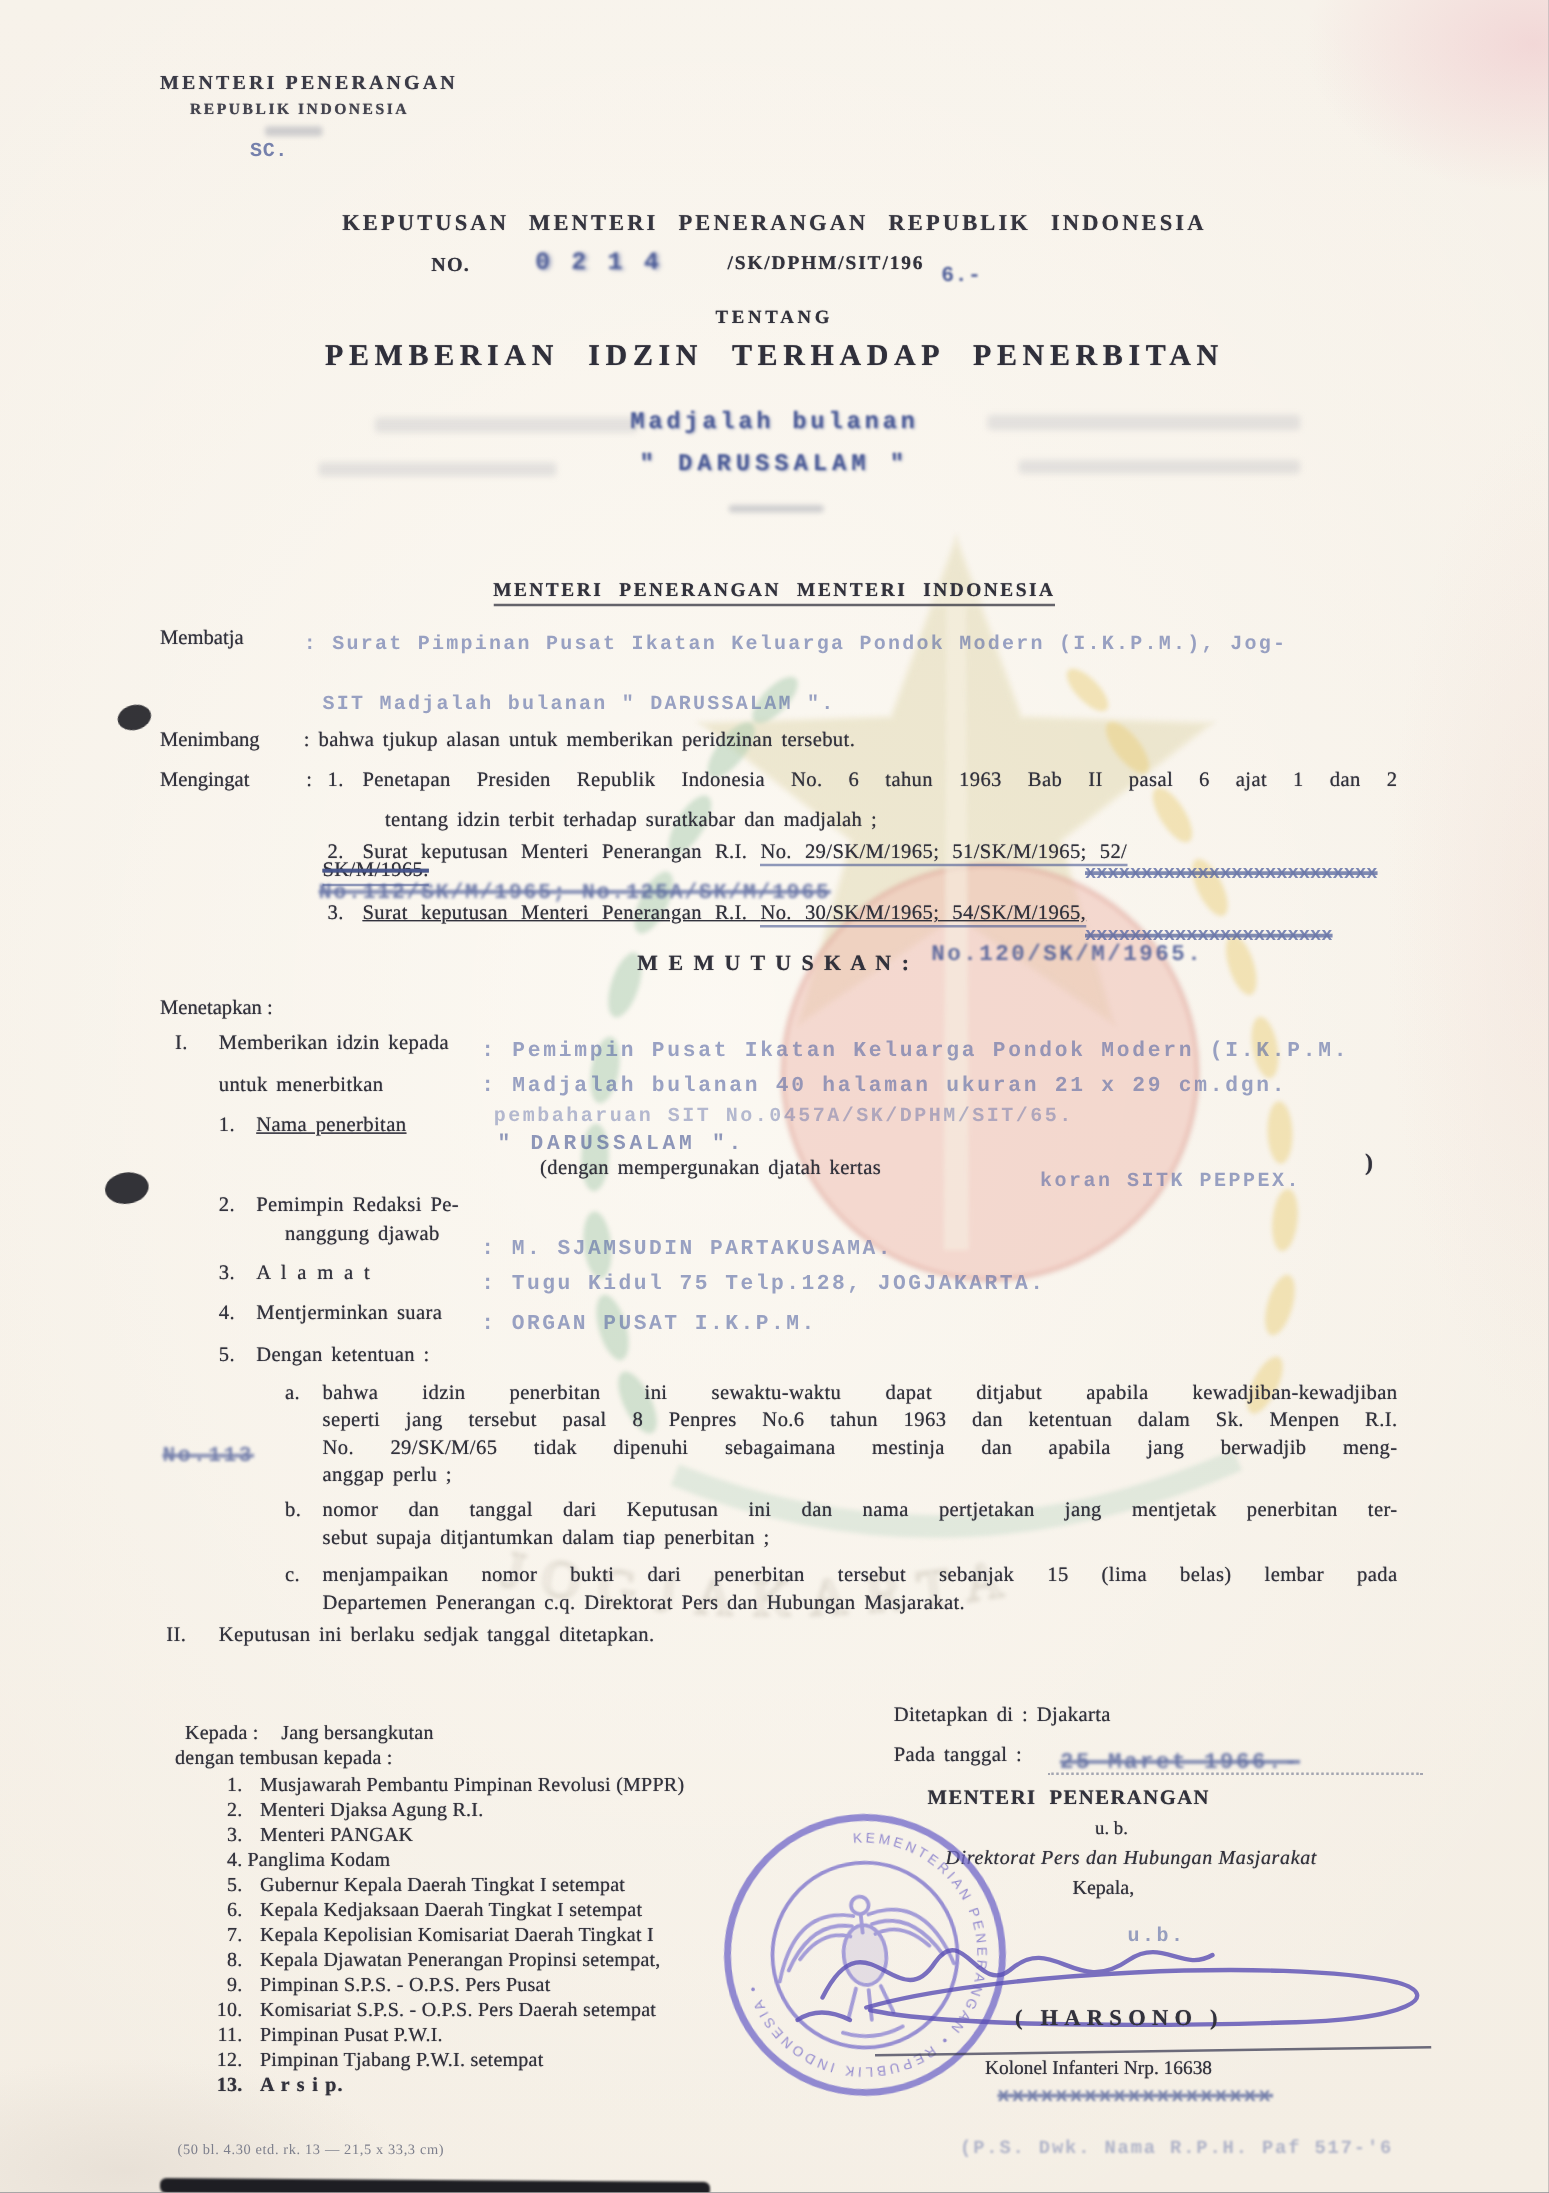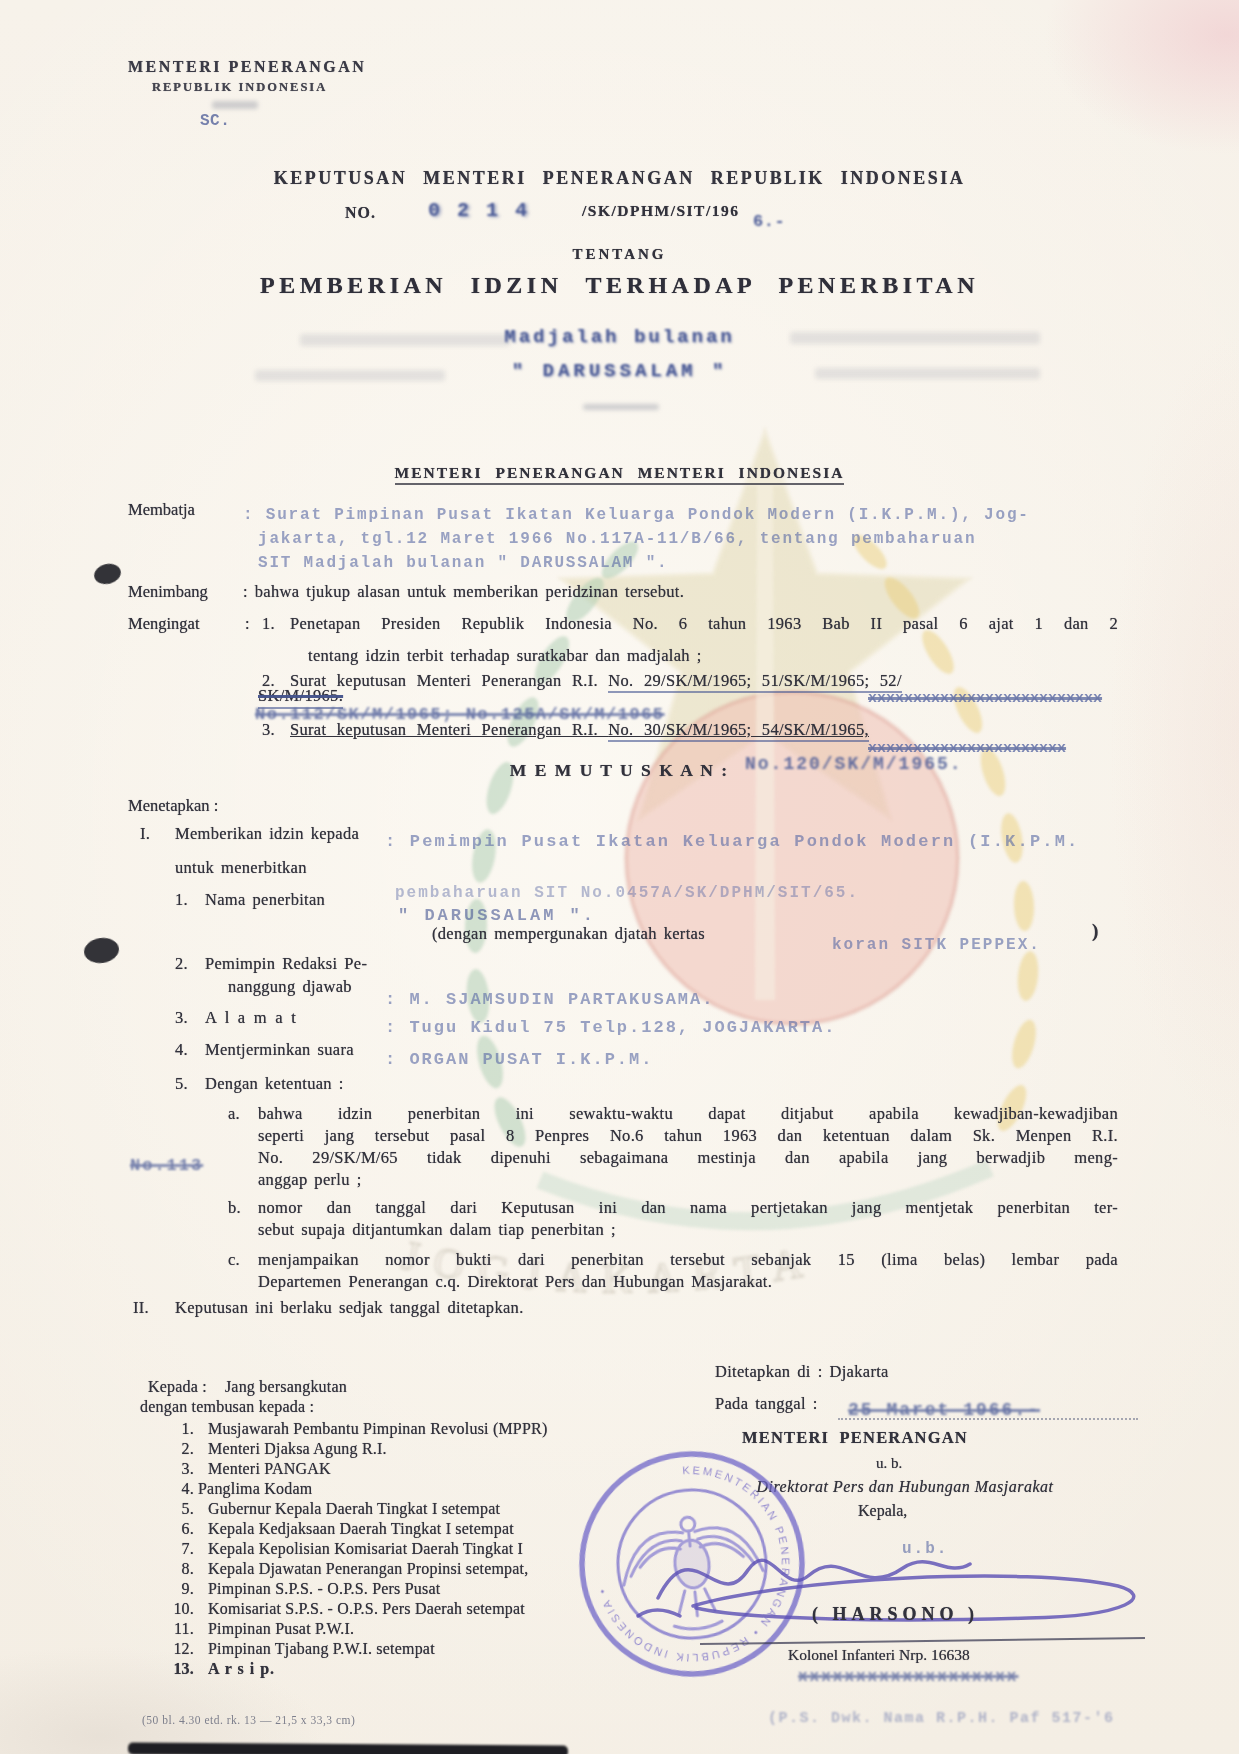--- a/index.html
+++ b/index.html
@@ -97,21 +97,20 @@
   <div class="abs ghost" style="left:815px;top:368px;width:225px;height:11px;"></div>
   <div class="abs cx typed tdark" style="top:360px;font-size:19px;letter-spacing:4px;filter:blur(1px);text-shadow:1px 1px 2px rgba(70,86,146,.5);">" DARUSSALAM "</div>
   <div class="abs smudge" style="left:583px;top:404px;width:76px;height:6px;"></div>
 
   <div class="abs cx" style="top:464px;">
     <span class="print b" style="font-size:15.5px;letter-spacing:2px;word-spacing:7px;border-bottom:2px solid rgba(50,50,62,.75);padding-bottom:2px;">MENTERI PENERANGAN MENTERI INDONESIA</span>
   </div>
 
   <div class="abs print" style="left:128px;top:500px;font-size:16.5px;">Membatja</div>
   <div class="abs typed faded" style="left:243px;top:506px;font-size:16px;letter-spacing:1.8px;">: Surat Pimpinan Pusat Ikatan Keluarga Pondok Modern (I.K.P.M.), Jog-</div>
-  <div class="abs typed faded" style="left:258px;top:530px;font-size:16px;letter-spacing:1.8px;">jakarta, tgl.12 Maret 1966 No.117A-11/B/66, tentang pembaharuan</div>
   <div class="abs typed faded" style="left:258px;top:554px;font-size:16px;letter-spacing:1.8px;">SIT Madjalah bulanan " DARUSSALAM ".</div>
 
   <div class="abs print" style="left:128px;top:582px;font-size:16.5px;">Menimbang</div>
   <div class="abs print body-line b" style="left:243px;top:582px;font-weight:normal;">: bahwa tjukup alasan untuk memberikan peridzinan tersebut.</div>
 
   <div class="abs print" style="left:128px;top:614px;font-size:16.5px;">Mengingat</div>
   <div class="abs print body-line" style="left:245px;top:614px;">:</div>
   <div class="abs print body-line" style="left:262px;top:614px;">1.</div>
   <div class="abs print body-line j" style="left:290px;top:614px;width:828px;">Penetapan Presiden Republik Indonesia No. 6 tahun 1963 Bab II pasal 6 ajat 1 dan 2</div>
   <div class="abs print body-line" style="left:290px;top:646px;margin-left:18px;">tentang idzin terbit terhadap suratkabar dan madjalah ;</div>
@@ -132,25 +131,26 @@
   <div class="abs typed tdark" style="left:745px;top:754px;font-size:18px;letter-spacing:2px;filter:blur(1px);opacity:.85;">No.120/SK/M/1965.</div>
 
   <div class="abs cx print b" style="top:760px;font-size:17.5px;letter-spacing:2px;">M E M U T U S K A N :</div>
 
   <div class="abs print" style="left:128px;top:796px;font-size:16.5px;">Menetapkan :</div>
 
   <div class="abs print body-line" style="left:140px;top:824px;">I.</div>
   <div class="abs print body-line" style="left:175px;top:824px;">Memberikan idzin kepada</div>
   <div class="abs print body-line" style="left:175px;top:858px;">untuk menerbitkan</div>
   <div class="abs typed faded" style="left:385px;top:832px;font-size:17px;letter-spacing:2.2px;">: Pemimpin Pusat Ikatan Keluarga Pondok Modern (I.K.P.M.</div>
+  <div class="abs typed faded" style="left:385px;top:860px;font-size:17px;letter-spacing:2.2px;">: Madjalah bulanan 40 halaman ukuran 21 x 29 cm.dgn.</div>
   <div class="abs typed faded2" style="left:395px;top:884px;font-size:16px;letter-spacing:2px;">pembaharuan SIT No.0457A/SK/DPHM/SIT/65.</div>
   <div class="abs typed tdark faded" style="left:398px;top:906px;font-size:17px;letter-spacing:3px;">" DARUSSALAM ".</div>
 
   <div class="abs print body-line" style="left:175px;top:890px;">1.</div>
-  <div class="abs print body-line" style="left:205px;top:890px;">Nama penerbitan</div>
+  <div class="abs print body-line" style="left:205px;top:890px;text-decoration:underline;">Nama penerbitan</div>
 
   <div class="abs print body-line" style="left:432px;top:924px;">(dengan mempergunakan djatah kertas</div>
   <div class="abs typed faded" style="left:832px;top:936px;font-size:16px;letter-spacing:2px;">koran SITK PEPPEX.</div>
   <div class="abs print b" style="left:1092px;top:920px;font-size:19px;">)</div>
 
   <div class="abs print body-line" style="left:175px;top:954px;">2.</div>
   <div class="abs print body-line" style="left:205px;top:954px;">Pemimpin Redaksi Pe-</div>
   <div class="abs print body-line" style="left:228px;top:977px;">nanggung djawab</div>
   <div class="abs typed faded" style="left:385px;top:990px;font-size:17px;letter-spacing:2px;">: M. SJAMSUDIN PARTAKUSAMA.</div>
 

